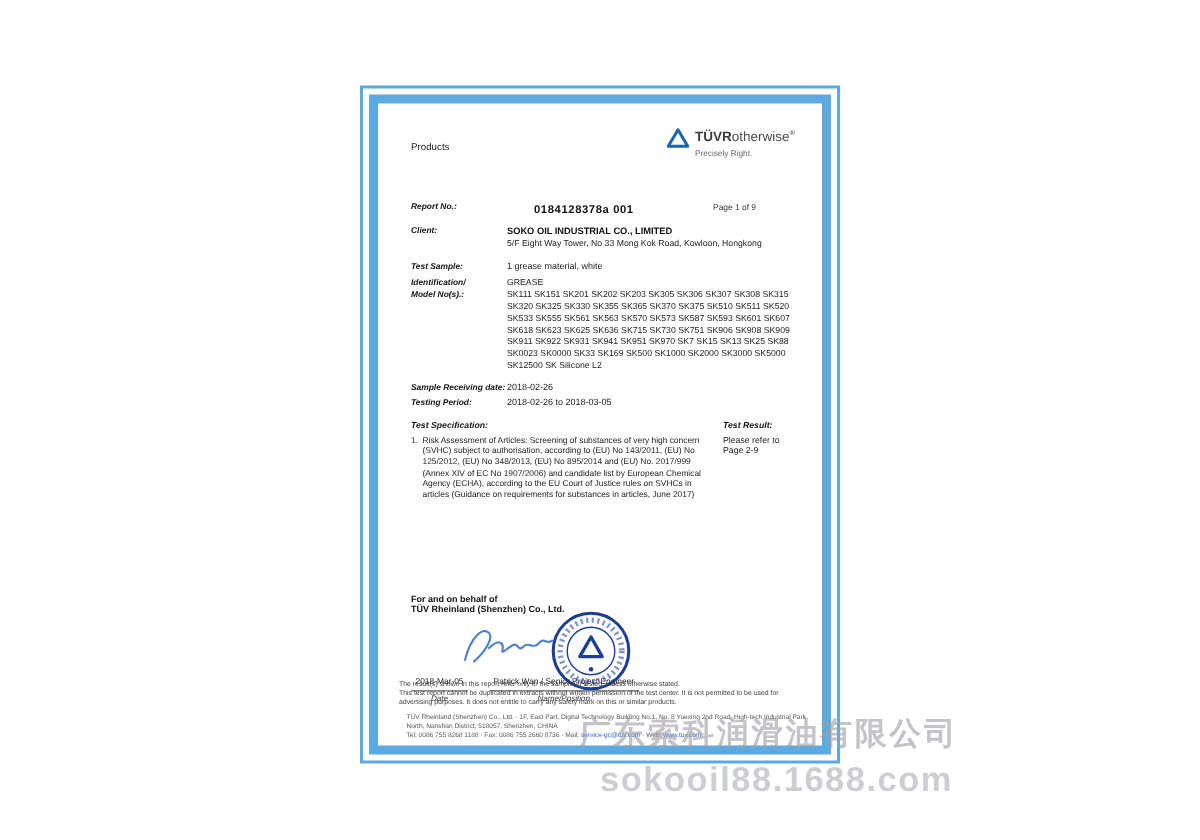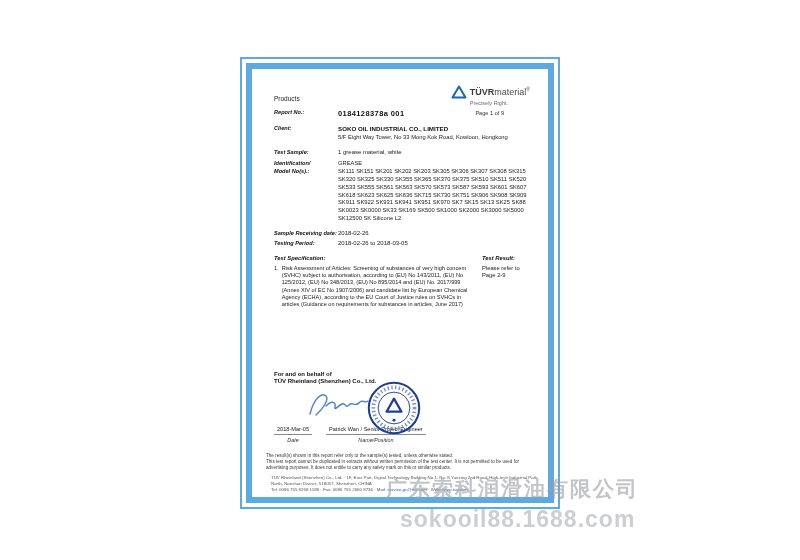--- a/index.html
+++ b/index.html
@@ -30,21 +30,21 @@
   .brand sup { font-size:5px; }
   .tagline { font-size:5.5px; color:#6a6a6a; margin-left:19px; margin-top:1px; }
 
   
   .row { display:flex; align-items:flex-start; }
   .lbl {
     width:64px; flex-shrink:0; font-weight:bold; font-style:italic;
     font-size:5.6px; color:#111;
   }
   .val { flex:1; font-size:6px; color:#222; }
-  .report-row { margin-top:2px; position:relative; }
+  .report-row { margin-top:28px; position:relative;gap:18px; }
   .report-no { font-weight:bold; font-size:7.5px; letter-spacing:0.4px; color:#111; }
   .page-ind { position:absolute; right:30px; top:1px; font-size:5.6px; color:#333; }
   .client-row { margin-top:6px; }
   .client-name { font-weight:bold; font-size:6.2px; color:#111; }
   .client-addr { font-size:5.8px; margin-top:1px; }
   .sample-row { margin-top:8px; }
   .ident-row { margin-top:3px; }
   .models { font-size:5.8px; line-height:1.35; color:#222; }
   .recv-row { margin-top:7px; }
   .period-row { margin-top:2px; }
@@ -96,21 +96,21 @@
   <div class="doc-inner">
     <div class="page">
 
       <div class="hdr">
         <div class="products">Products</div>
         <div class="logo">
           <div class="logo-row">
             <svg class="logo-tri" viewBox="0 0 32 28">
               <path d="M16 3 L29 25 L3 25 Z" fill="none" stroke="#1767ad" stroke-width="4" stroke-linejoin="round"></path>
             </svg>
-            <span class="brand"><b>TÜVR</b><span>material</span><sup>®</sup></span>
+            <span class="brand"><b>TÜVR</b><span>otherwise</span><sup>®</sup></span>
           </div>
           <div class="tagline">Precisely Right.</div>
         </div>
       </div>
 
       <div class="row report-row">
         <div class="lbl">Report No.:</div>
         <div class="val report-no">0184128378a 001</div>
         <div class="page-ind">Page 1 of 9</div>
       </div>

